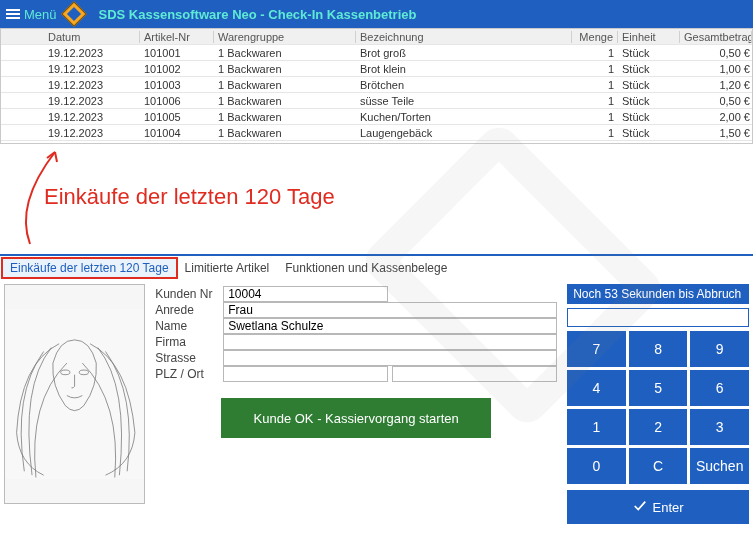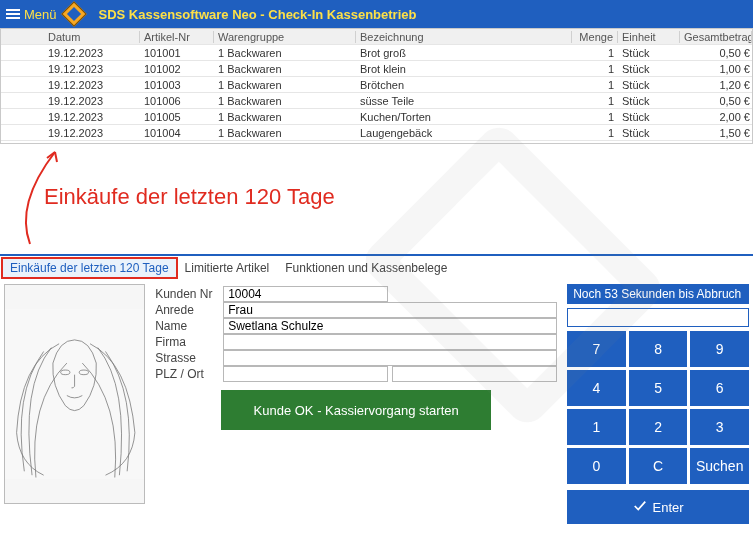--- a/index.html
+++ b/index.html
@@ -1,21 +1,21 @@
 <!DOCTYPE html>
 <html><head>
 <meta charset="utf-8">
 <style>
   * { box-sizing: border-box; margin: 0; padding: 0; font-family: Arial, sans-serif; }
   html, body { width: 753px; height: 535px; overflow: hidden; background: #fff; }
 
   
   .topbar {
     display: flex; align-items: center; height: 28px;
-    background: #1f5fbf; color: #fde047; font-size: 13px;
+    background: #1f5fbf; color: #5eead4; font-size: 13px;
     padding-left: 6px; gap: 8px;
   }
   .menu-btn {
     display: flex; align-items: center; gap: 4px; cursor: pointer;
   }
   .hamburger {
     display: inline-flex; flex-direction: column; gap: 2px;
     width: 14px;
   }
   .hamburger span { height: 2px; background: #fff; display: block; }
@@ -102,21 +102,21 @@
   .form-row label { width:62px; }
   .form-row input {
     flex:1; height:16px; border:1px solid #b8b8b8; padding:0 4px;
     font-size:12px; background:#fff;
   }
   .form-row .small { flex:0 0 64px; }
   .plzort { display:flex; gap:4px; flex:1;}
   .plzort input:first-child{ flex:0 0 64px;}
 
   .start-btn {
-    margin-top:8px; align-self:center;
+    margin-top:16px; align-self:center;
     background:#2e7d32; color:#fff; border:none;
     height:40px; width:270px; font-size:13px; cursor:pointer;
   }
 
   
   .right {
     width:230px; display:flex; flex-direction:column; gap:4px;
   }
   .countdown {
     background:#1f5fbf; color:#fff; font-size:12px;

